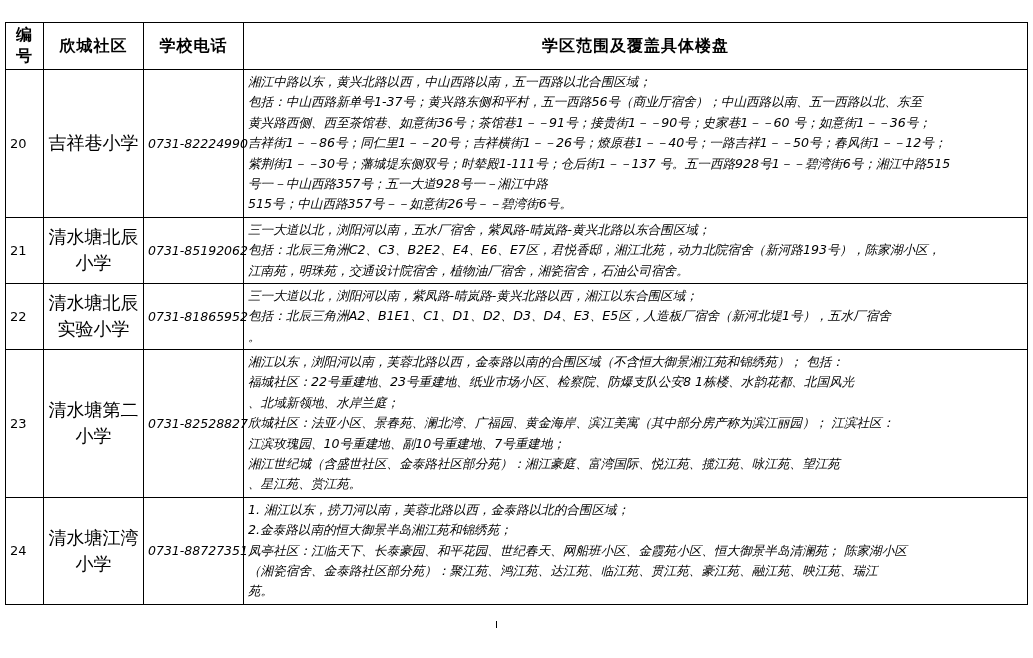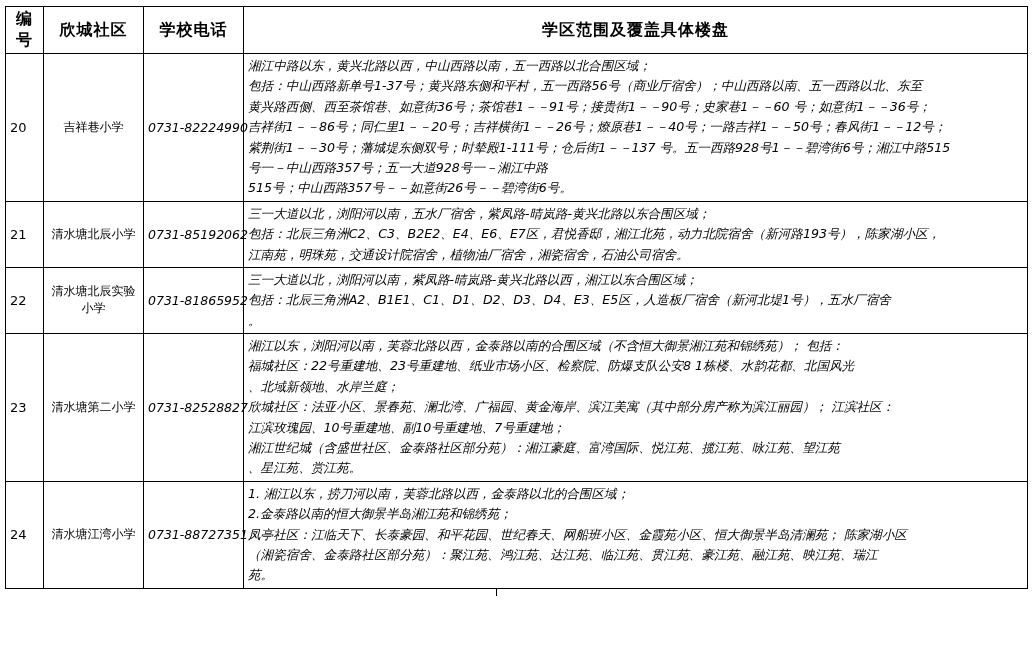--- a/index.html
+++ b/index.html
@@ -16,21 +16,21 @@
   }
   .sheet {
     width: 1033px;
     box-sizing: border-box;
     padding: 6px 4px 0 4px;
   }
   table.zone-table {
     border-collapse: collapse;
     table-layout: fixed;
     width: 1022px;
-    margin: 0 auto;
+    margin: 16px auto;
   }
   table.zone-table td, table.zone-table th {
     border: 1px solid #000000;
     vertical-align: middle;
     padding: 2px 4px;
   }
   thead th {
     text-align: center;
     font-weight: bold;
     font-size: 16px;
@@ -41,21 +41,21 @@
   col.c-name { width: 100px; }
   col.c-phone { width: 100px; }
   col.c-scope { width: 784px; }
 
   td.id-cell {
     text-align: left;
     font-size: 13px;
   }
   td.name-cell {
     text-align: center;
-    font-size: 12px;
+    font-size: 18px;
     line-height: 1.45;
     word-break: break-all;
     font-family: Liberation Serif, serif;
   }
   td.phone-cell {
     text-align: center;
     font-size: 12.5px;
     white-space: nowrap;
     font-style: italic;
   }

